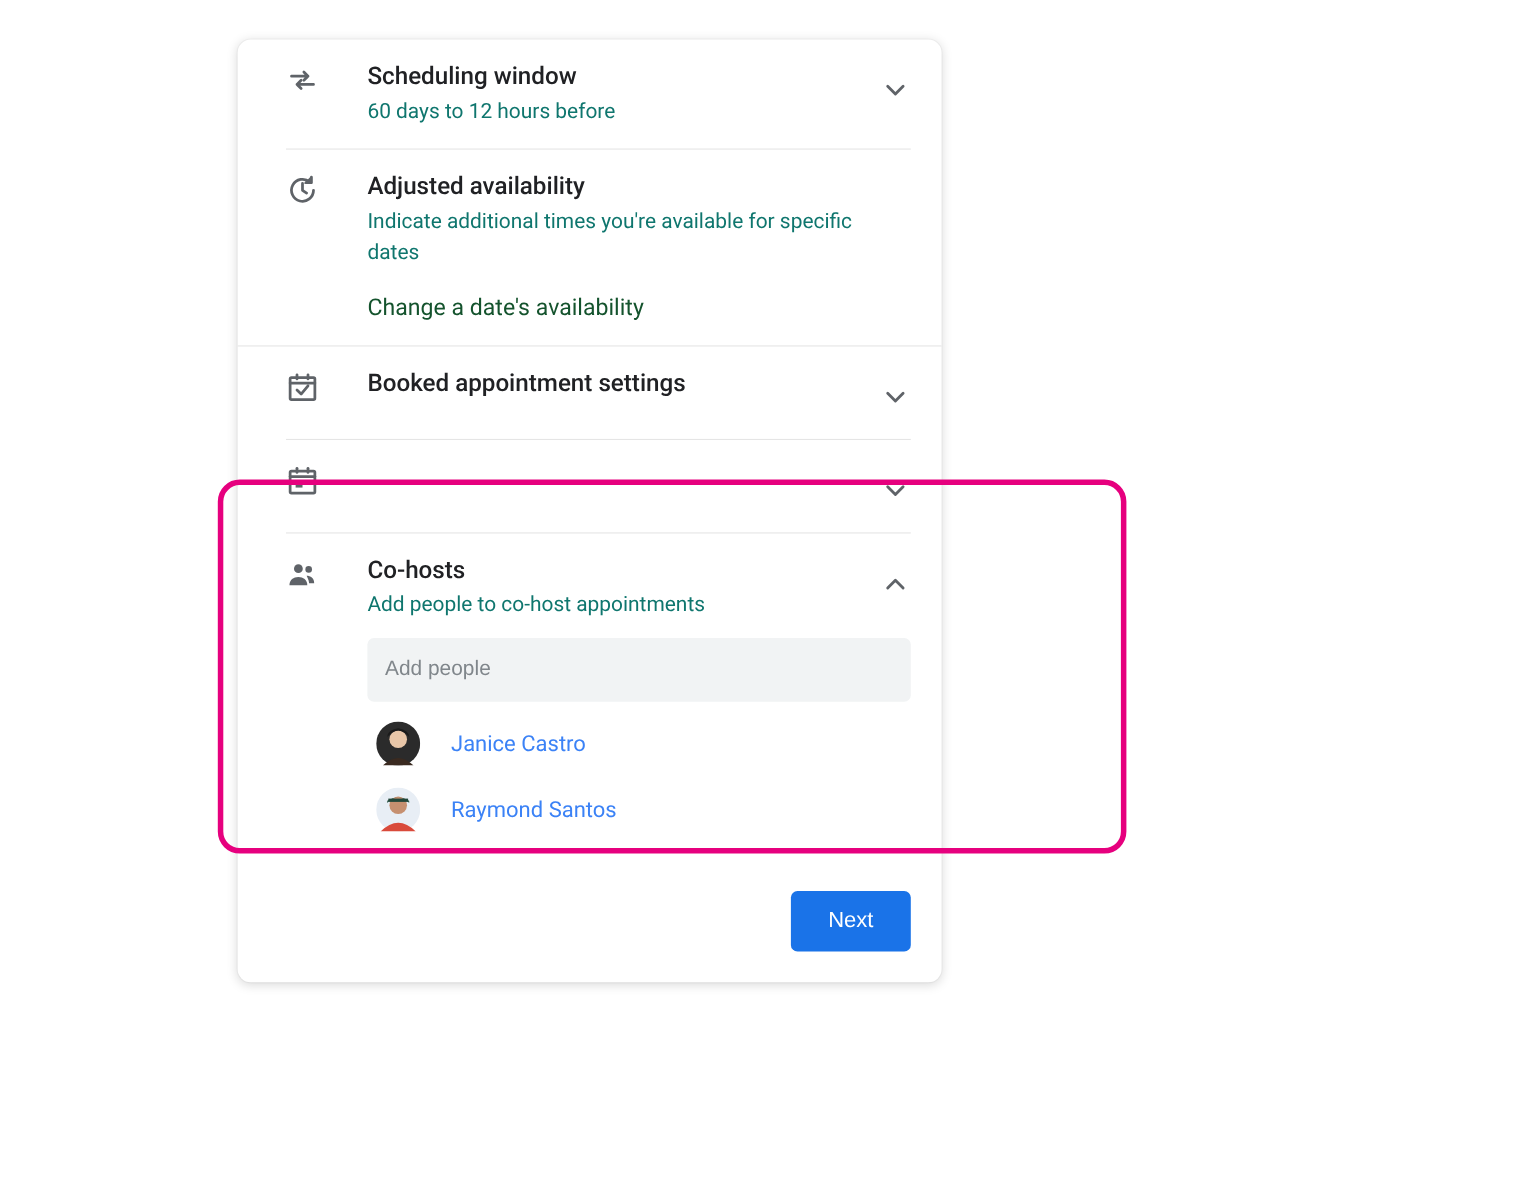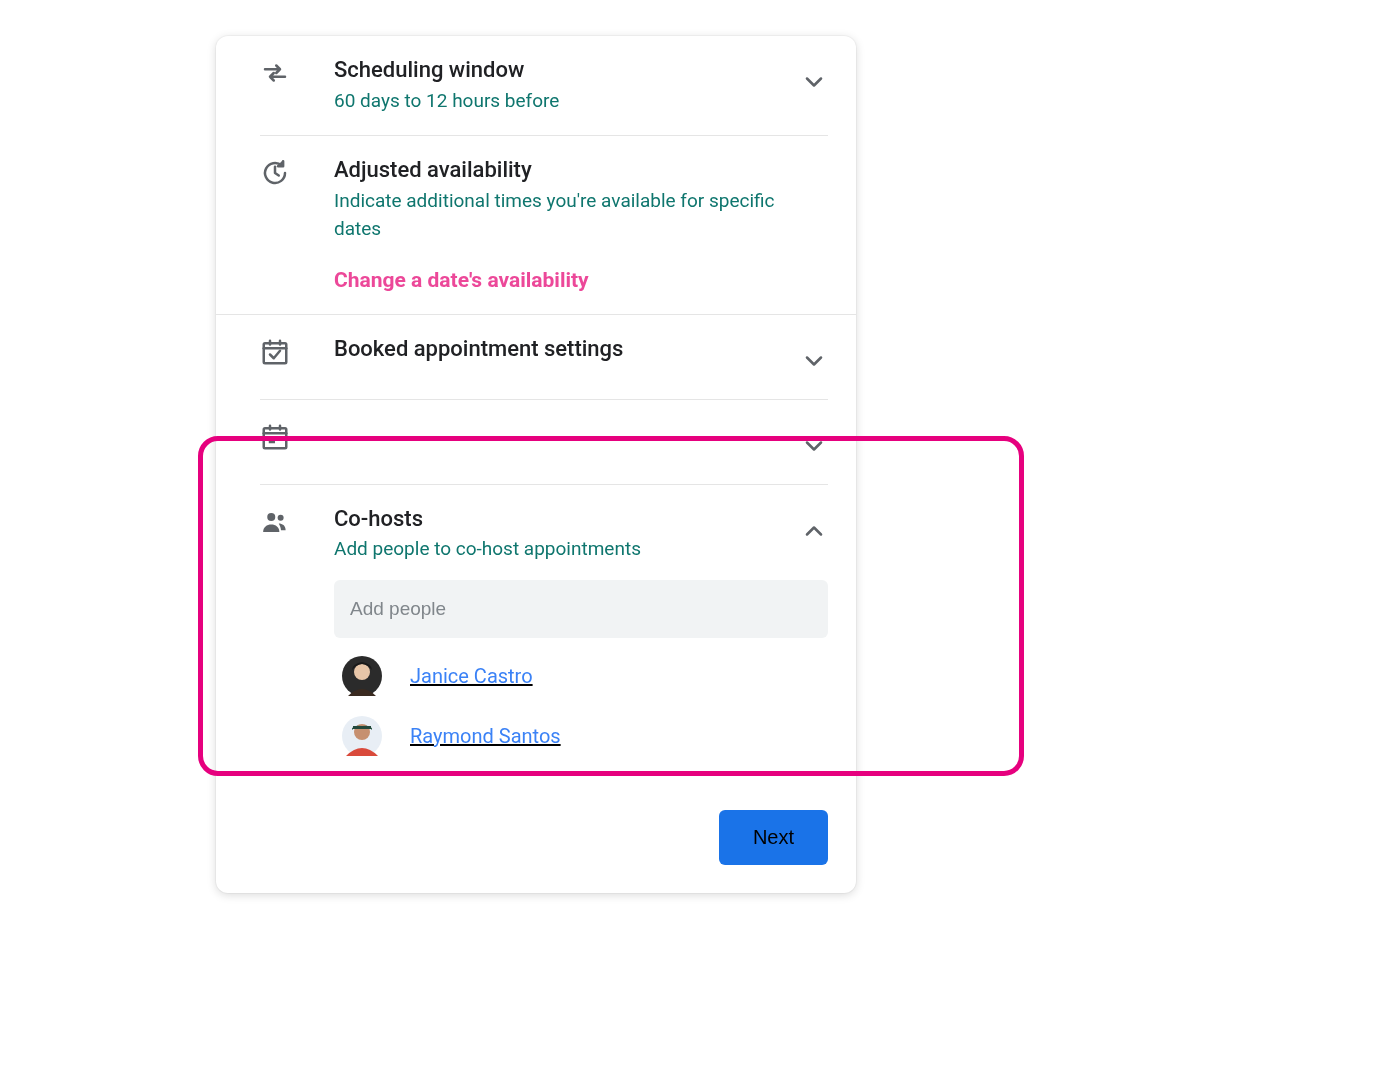--- a/index.html
+++ b/index.html
@@ -65,40 +65,39 @@
     color: #0f766e;
     line-height: 1.5;
     margin-top: 2px;
   }
   .link-row {
     padding: 18px 28px 22px 118px;
     border-bottom: 1px solid #e5e5e5;
   }
   .link-text {
     font-size: 21px;
-    color: #ec4899;
-    font-weight: 700;
+    color: #14532d;
+    font-weight: 400;
     cursor: pointer;
   }
   .dot-indicator {
     width: 16px;
     height: 16px;
     background: #1a73e8;
     border-radius: 50%;
     display: inline-block;
   }
   .highlight-box {
     position: absolute;
     border: 5px solid #e6007e;
     border-radius: 20px;
     pointer-events: none;
   }
   .cohost-content {
     padding: 0 28px 8px 118px;
-    text-decoration: underline;
   }
   .add-people-input {
     width: 100%;
     background: #f1f3f4;
     border: none;
     border-radius: 6px;
     padding: 18px 16px;
     font-size: 19px;
     color: #5f6368;
     outline: none;
@@ -122,21 +121,21 @@
     font-size: 20px;
     color: #3b82f6;
   }
   .footer {
     display: flex;
     justify-content: flex-end;
     padding: 36px 28px 0 28px;
   }
   .next-btn {
     background: #1a73e8;
-    color: #000000;
+    color: #ffffff;
     border: none;
     border-radius: 6px;
     padding: 16px 34px;
     font-size: 20px;
     font-weight: 500;
     cursor: pointer;
   }
   svg.icon24 { width: 30px; height: 30px; }
   svg.chev { width: 28px; height: 28px; }
   .section-inner.no-border { border-bottom: none; }

